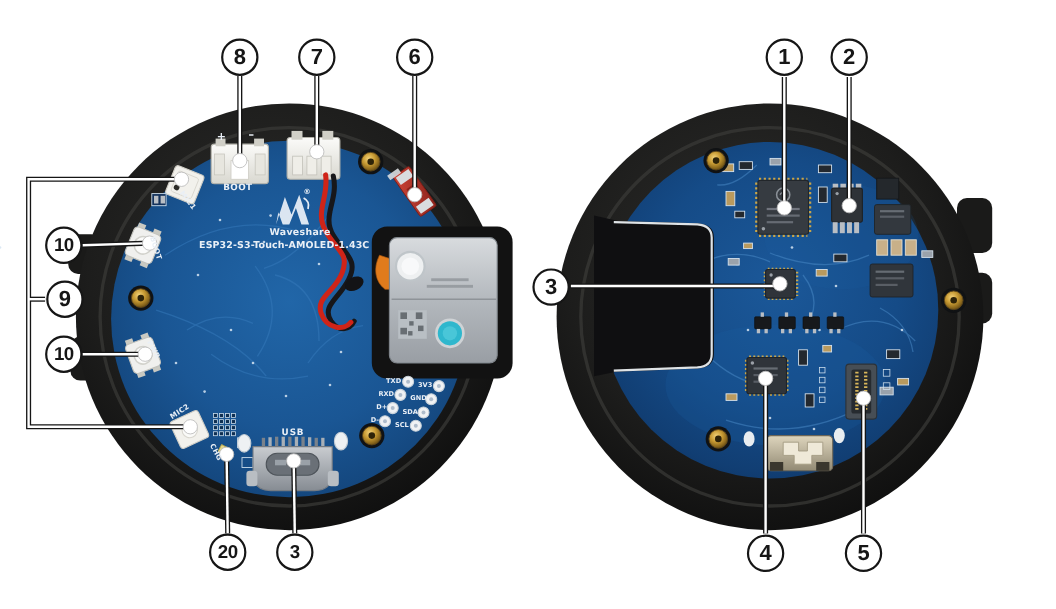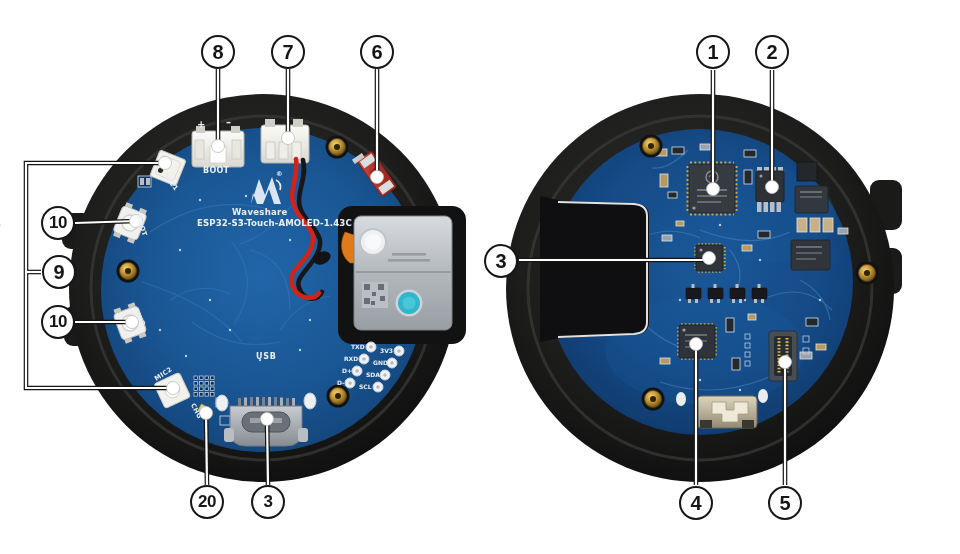--- a/index.html
+++ b/index.html
@@ -528,28 +528,28 @@
 <div class="callout" style="left:42px;top:255px">9</div>
 <div class="callout small" style="left:41px;top:206px">10</div>
 <div class="callout small" style="left:41px;top:305px">10</div>
 <div class="callout small" style="left:190px;top:485px">20</div>
 <div class="callout small" style="left:251px;top:485px">3</div>
 
 <div class="silk sym" style="left:197px;top:119px">+</div>
 <div class="silk sym" style="left:226px;top:117px">–</div>
 <div class="silk" style="left:203px;top:166px;font-size:8px">BOOT</div>
 <div class="silk reg" style="left:276px;top:170px">®</div>
-<div class="silk brand" style="left:232px;top:207px">Waveshare</div>
-<div class="silk model" style="left:197px;top:218px">ESP32-S3-Touch-AMOLED-1.43C</div>
+<div class="silk brand" style="left:245px;top:207px">Waveshare</div>
+<div class="silk model" style="left:181px;top:218px">ESP32-S3-Touch-AMOLED-1.43C</div>
 <div class="silk" style="left:168px;top:172px;transform:rotate(52deg);font-size:6.5px">MIC1</div>
 <div class="silk" style="left:142px;top:214px;transform:rotate(72deg);font-size:6.5px">BOOT</div>
 <div class="silk" style="left:139px;top:308px;transform:rotate(62deg);font-size:6.5px">PWR</div>
 <div class="silk" style="left:153px;top:376px;transform:rotate(-33deg);font-size:6.5px">MIC2</div>
 <div class="silk" style="left:196px;top:402px;transform:rotate(62deg);font-size:6.5px">CHG</div>
-<div class="silk usb-l" style="left:256px;top:352px">USB</div>
+<div class="silk usb-l" style="left:256px;top:388px">USB</div>
 <div class="silk pad-label" style="left:351px;top:343px">TXD</div>
 <div class="silk pad-label" style="left:344px;top:355px">RXD</div>
 <div class="silk pad-label" style="left:342px;top:367px">D+</div>
 <div class="silk pad-label" style="left:337px;top:379px">D-</div>
 <div class="silk pad-label" style="left:380px;top:347px">3V3</div>
 <div class="silk pad-label" style="left:373px;top:359px">GND</div>
 <div class="silk pad-label" style="left:366px;top:371px">SDA</div>
 <div class="silk pad-label" style="left:359px;top:383px">SCL</div>
 
 </div>

